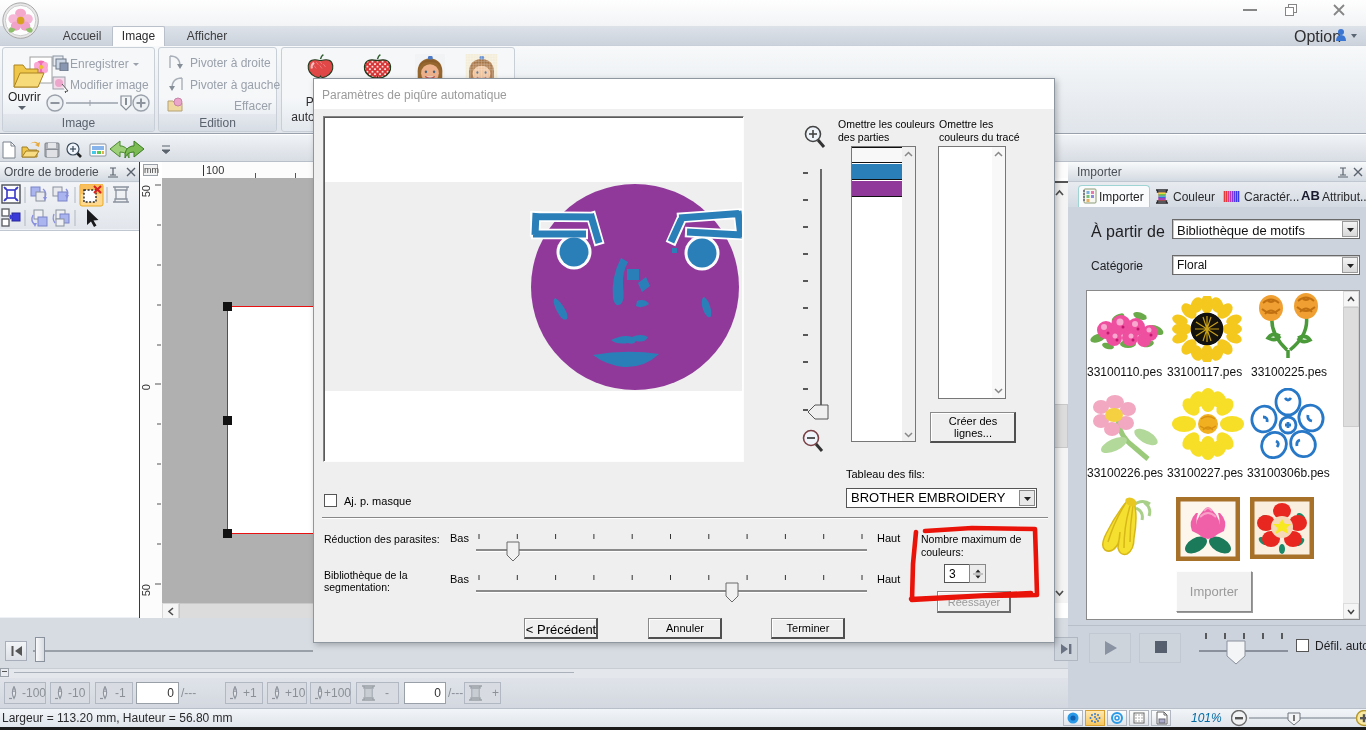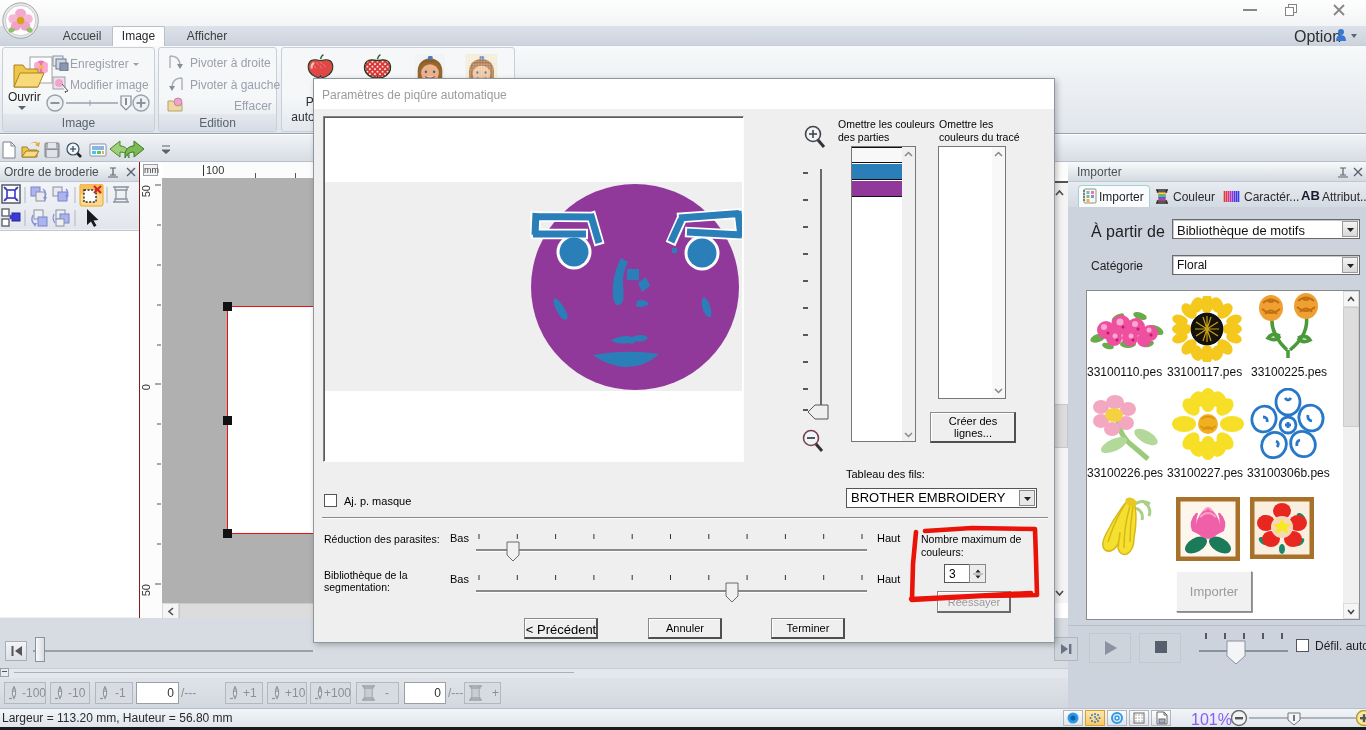--- a/index.html
+++ b/index.html
@@ -731,21 +731,21 @@
         <circle cx="6" cy="9" r="0.7"></circle>
         <circle cx="9" cy="9" r="0.7"></circle>
       </g>
     </svg>
   <div class="abs" style="left:92px;top:2px;width:20px;height:16px;background:linear-gradient(#fdfdfd,#e0e4ea);border:1px solid #b0b7c1;"></div>
   <svg class="abs" style="left:96px;top:3px;" width="13" height="14">
       <path d="M2 1 h7 l3 3 v9 h-10 z" fill="#fff" stroke="#666"></path>
       <path d="M9 1 v3 h3" fill="none" stroke="#666"></path>
       <rect x="4" y="8" width="6" height="4" fill="#aac" stroke="#667"></rect>
     </svg>
-  <div class="abs tx" style="left:132px;top:3px;font-size:16px;color:#8b5cf6;">101%</div>
+  <div class="abs tx" style="left:132px;top:3px;font-size:12px;color:#0369a1;font-style:italic;">101%</div>
   <svg class="abs" style="left:172px;top:2px;" width="135" height="17">
     <circle cx="8" cy="8" r="7.5" fill="#f0f2f4" stroke="#6a6a6a" stroke-width="1.4"></circle>
     <rect x="4" y="7" width="8" height="2.4" fill="#555"></rect>
     <line x1="18" y1="8" x2="128" y2="8" stroke="#9aa0a8" stroke-width="1.6"></line>
     <path d="M57 3 h12 v7 l-6 5 l-6 -5 z" fill="#f2f4f6" stroke="#70777f"></path>
     <rect x="62.2" y="5" width="1.6" height="6" fill="#555"></rect>
   </svg>
   <svg class="abs" style="left:297px;top:2px;" width="17" height="17">
       <circle cx="8" cy="8" r="7.5" fill="#f8e8a0" stroke="#b89a30" stroke-width="1.4"></circle>
       <rect x="4" y="7" width="8" height="2.4" fill="#555"></rect>

